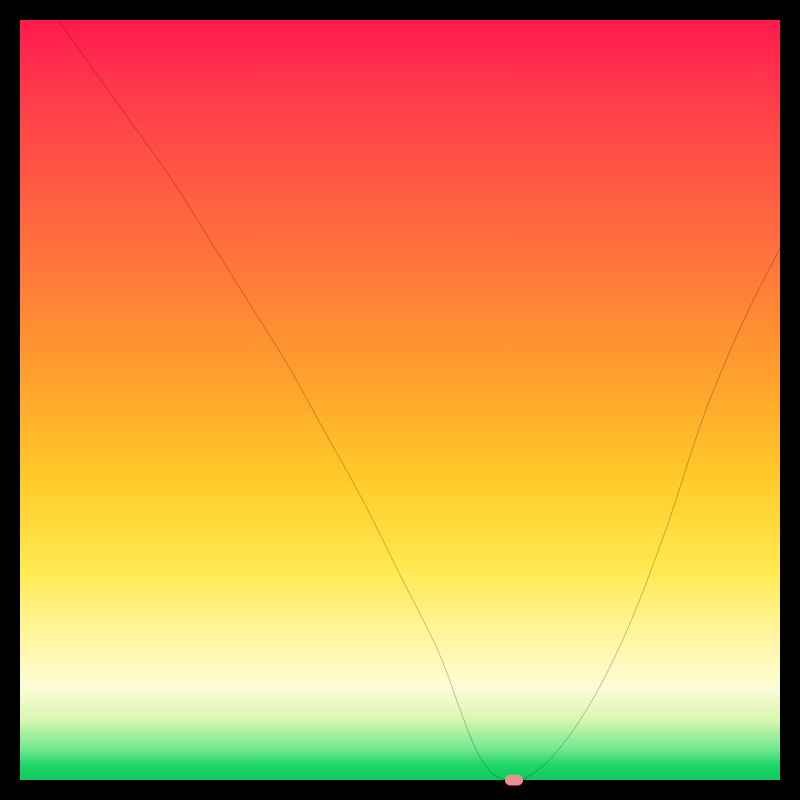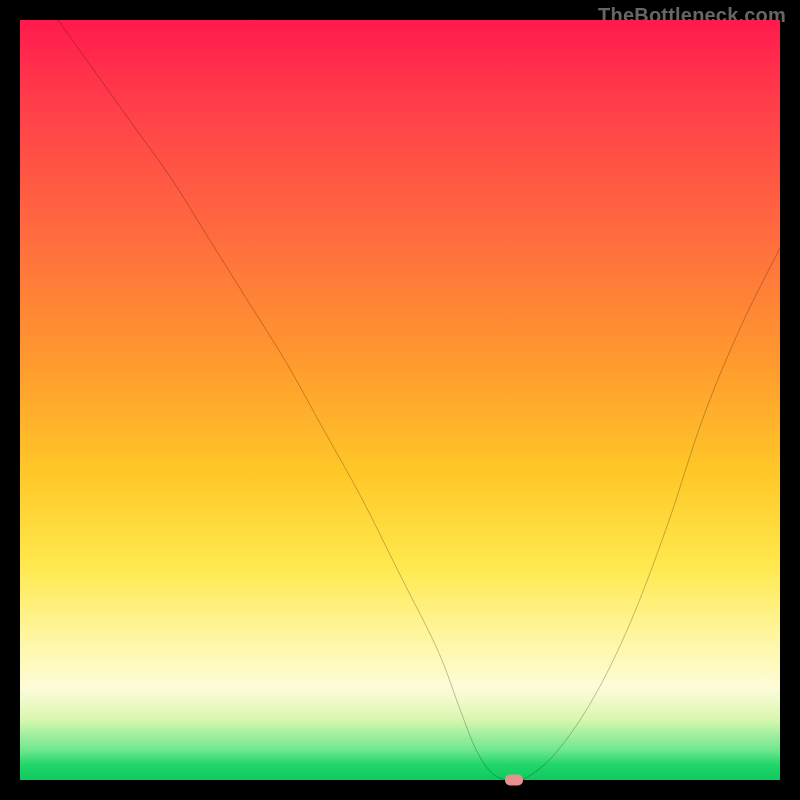--- a/index.html
+++ b/index.html
@@ -63,21 +63,20 @@
     font-weight: 600;
     color: #666;
     letter-spacing: 0.2px;
   }
 </style>
 </head>
 <body>
 
 <div class="frame">
 
-  <div class="watermark">TheBottleneck.com</div>
 
   <div class="plot-area">
 
     <svg class="curve-svg" viewBox="0 0 100 100" preserveAspectRatio="none">
       <path d="M 5.000 0.000 C 5.833 1.167, 8.333 4.667, 10.000 7.000 C 11.667 9.333, 13.333 11.667, 15.000 14.000 C 16.667 16.333, 18.333 18.500, 20.000 21.000 C 21.667 23.500, 23.333 26.333, 25.000 29.000 C 26.667 31.667, 28.333 34.333, 30.000 37.000 C 31.667 39.667, 33.333 42.167, 35.000 45.000 C 36.667 47.833, 38.333 51.000, 40.000 54.000 C 41.667 57.000, 43.333 59.833, 45.000 63.000 C 46.667 66.167, 48.333 69.667, 50.000 73.000 C 51.667 76.333, 53.667 80.000, 55.000 83.000 C 56.333 86.000, 57.167 88.833, 58.000 91.000 C 58.833 93.167, 59.333 94.667, 60.000 96.000 C 60.667 97.333, 61.333 98.333, 62.000 99.000 C 62.667 99.667, 63.333 99.833, 64.000 100.000 C 64.667 100.167, 65.000 100.500, 66.000 100.000 C 67.000 99.500, 68.500 98.667, 70.000 97.000 C 71.500 95.333, 73.333 92.833, 75.000 90.000 C 76.667 87.167, 78.333 83.833, 80.000 80.000 C 81.667 76.167, 83.333 71.667, 85.000 67.000 C 86.667 62.333, 88.333 56.500, 90.000 52.000 C 91.667 47.500, 93.333 43.667, 95.000 40.000 C 96.667 36.333, 99.167 31.667, 100.000 30.000" fill="none" stroke="#000" stroke-width="0.25" vector-effect="non-scaling-stroke"></path>
     </svg>
 
     <div class="marker" style="left: 65%; top: 100%; background: rgb(232, 143, 143);"></div>
   </div>
 </div>

